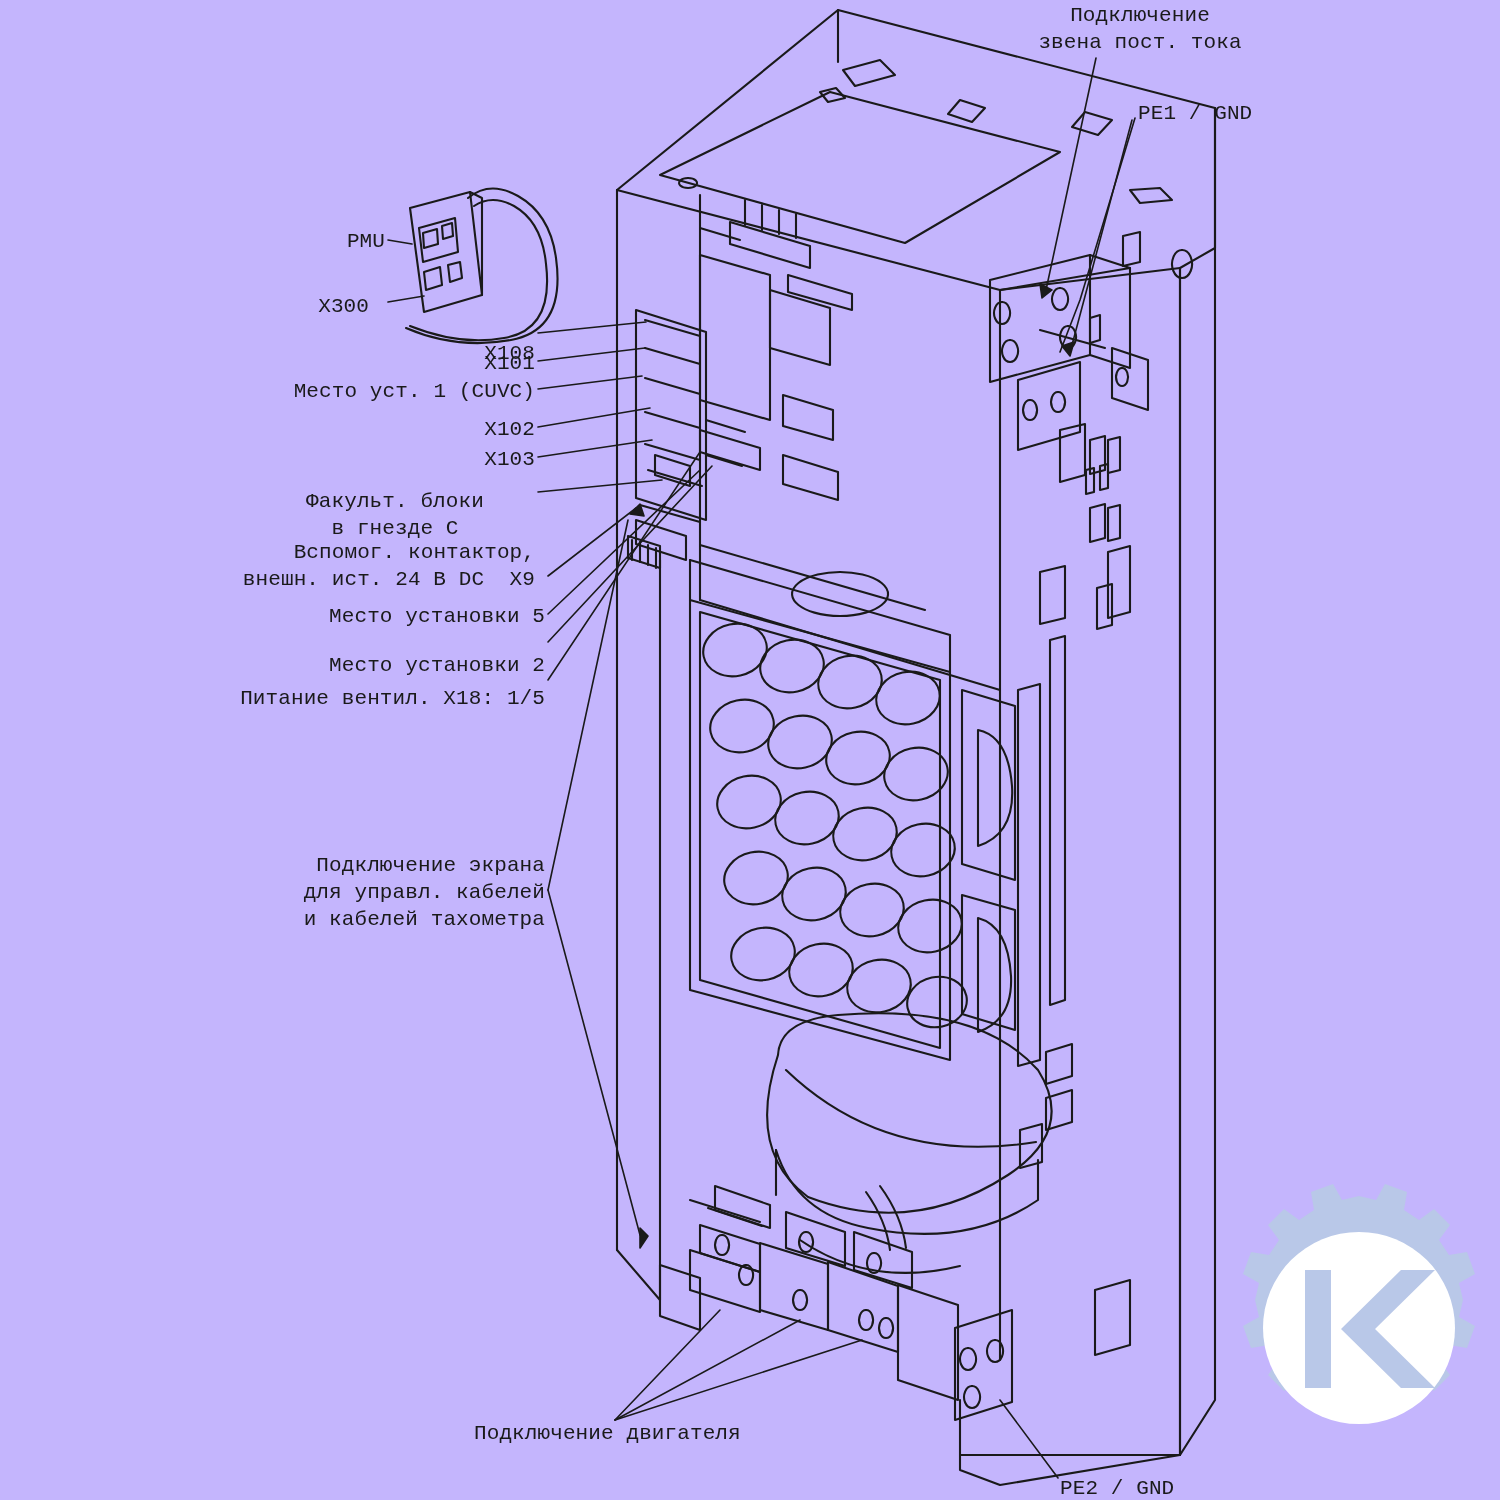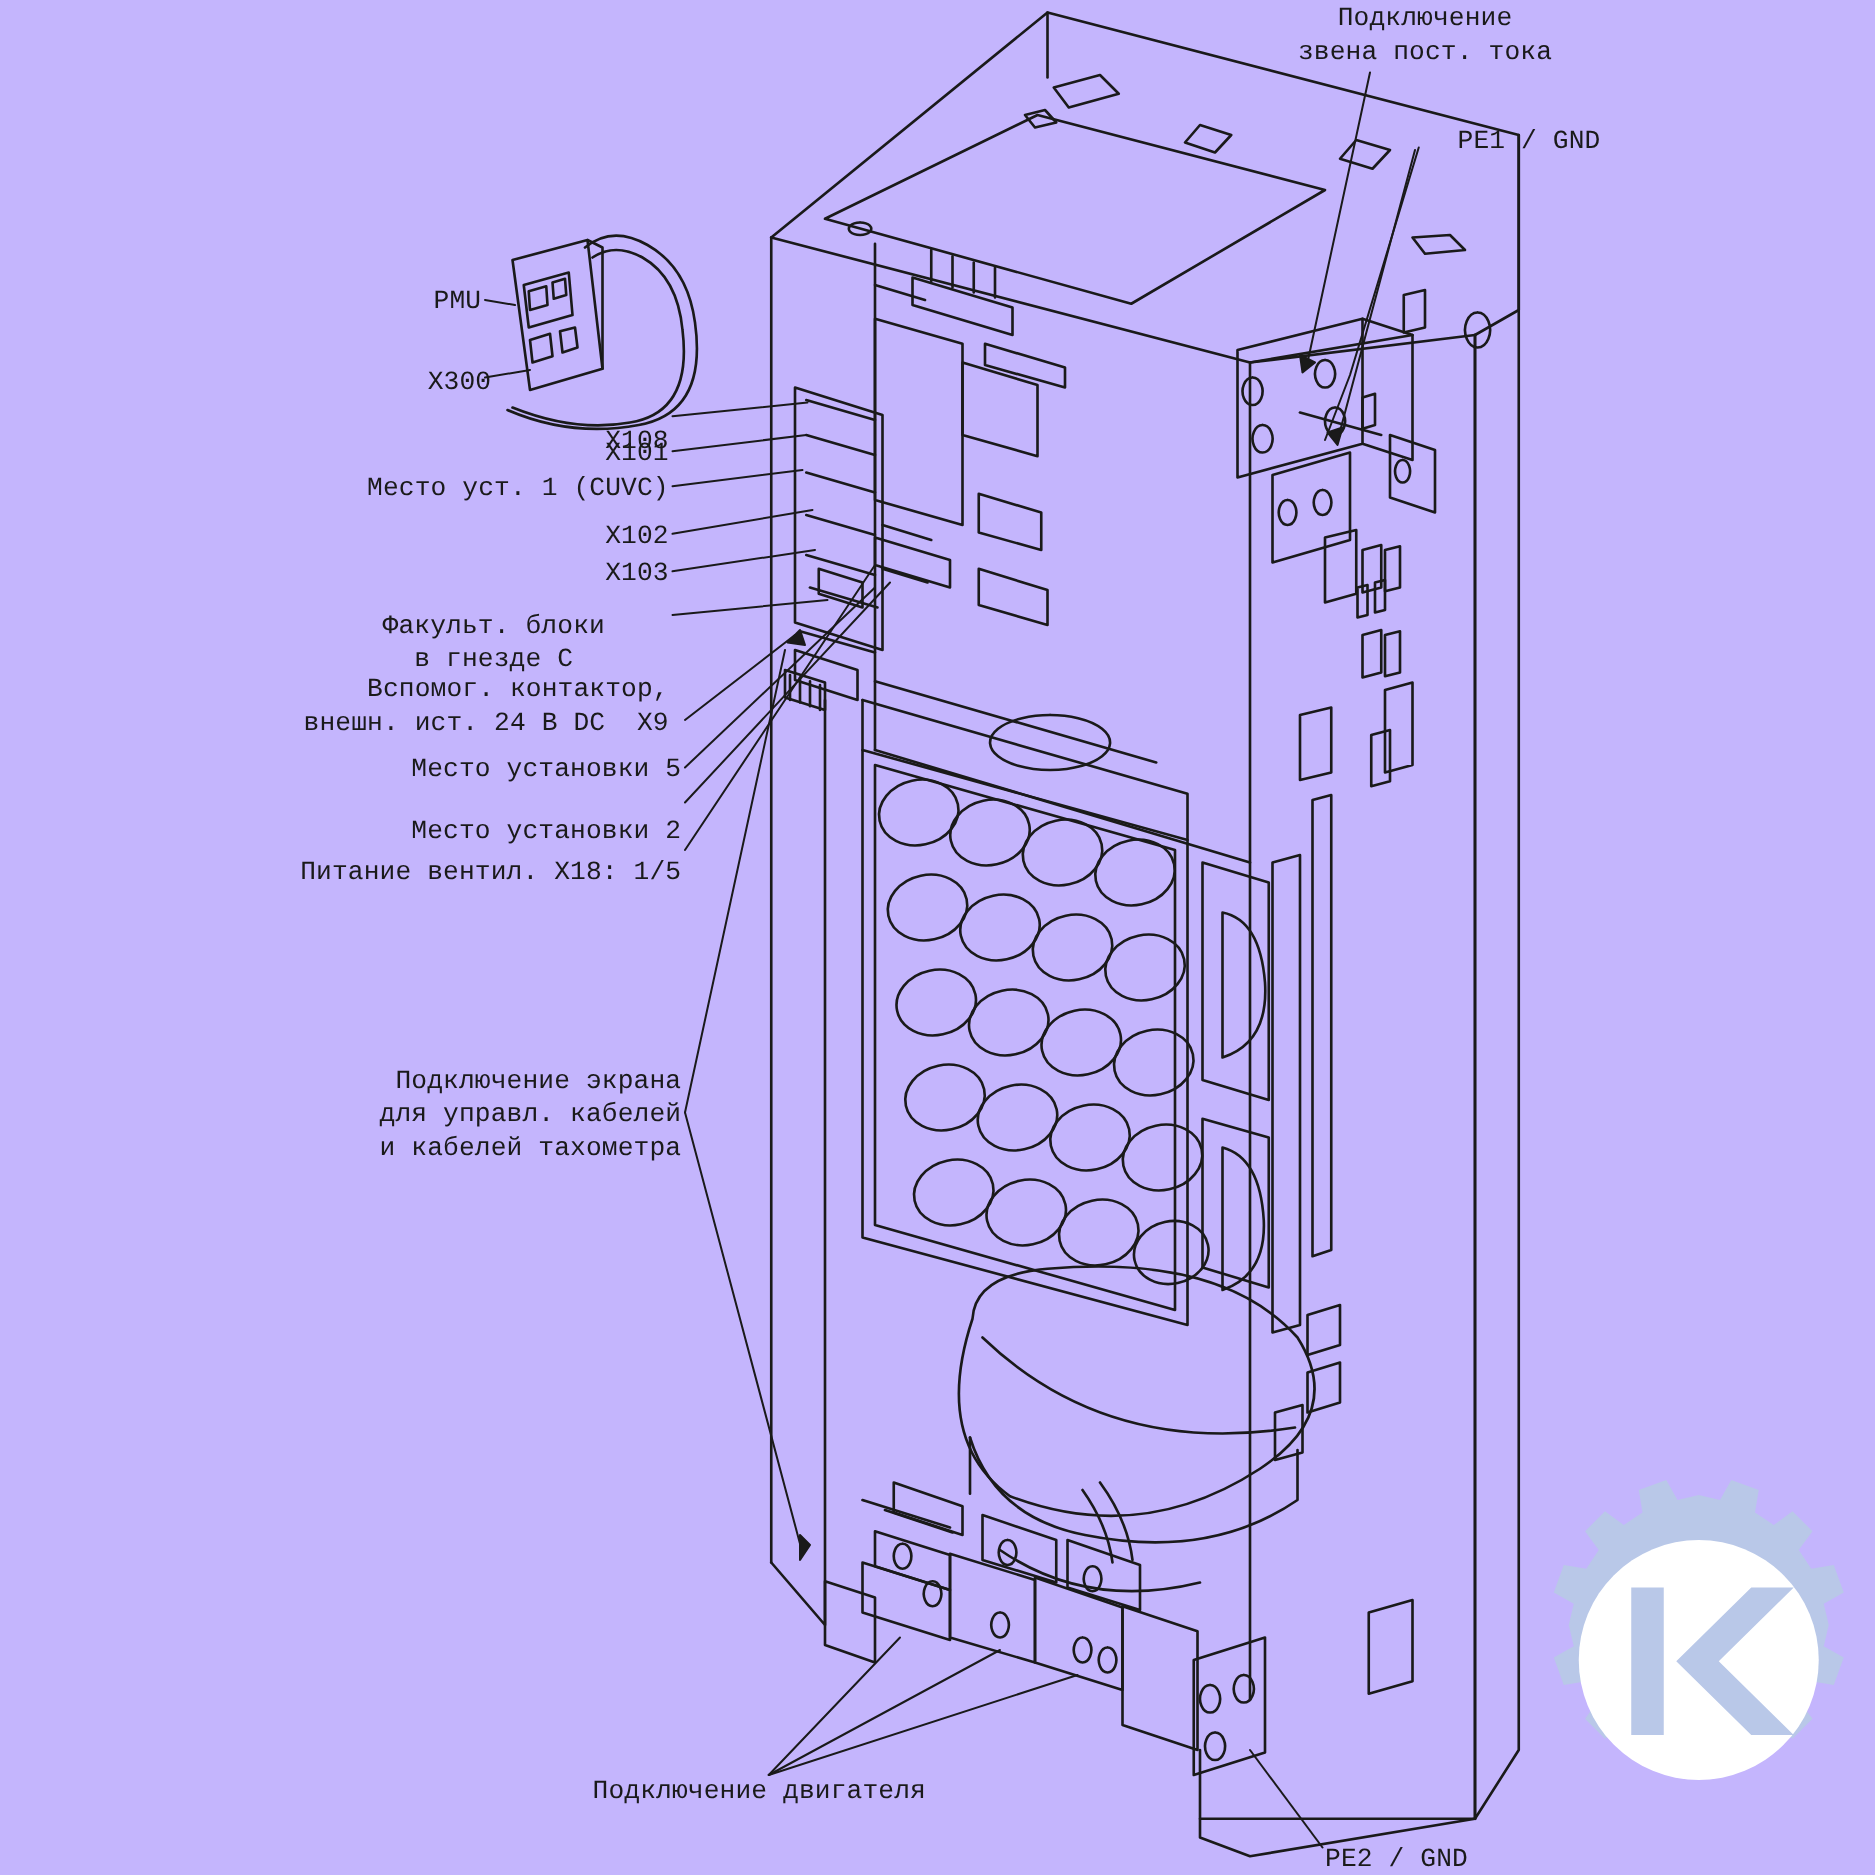--- a/index.html
+++ b/index.html
@@ -275,23 +275,23 @@
         <path d="M630 514 L640 504 L644 516 Z" fill="#1a1a1a"></path>
         <path d="M1040 284 L1052 290 L1042 298 Z" fill="#1a1a1a"></path>
         <path d="M1062 346 L1074 342 L1070 356 Z" fill="#1a1a1a"></path>
       </g>
 
     </g>
   </svg>
 
   <div class="lbl center" style="left:1020px; top:2px; width:240px;">Подключение
 звена пост. тока</div>
-  <div class="lbl left" style="left:1138px; top:100px; width:200px;margin-left:28px;">PE1 / GND</div>
+  <div class="lbl left" style="left:1138px; top:100px; width:200px;">PE1 / GND</div>
   <div class="lbl right" style="left:240px; top:228px; width:145px;">PMU</div>
-  <div class="lbl right" style="left:248px; top:293px; width:145px;">X300</div>
+  <div class="lbl right" style="left:224px; top:293px; width:145px;">X300</div>
   <div class="lbl right" style="left:340px; top:340px; width:195px;">X108</div>
   <div class="lbl right" style="left:340px; top:350px; width:195px;">X101</div>
   <div class="lbl right" style="left:230px; top:378px; width:305px;">Место уст. 1 (CUVC)</div>
   <div class="lbl right" style="left:340px; top:416px; width:195px;">X102</div>
   <div class="lbl right" style="left:340px; top:446px; width:195px;">X103</div>
   <div class="lbl right" style="left:250px; top:488px; width:290px;text-align:center;">Факульт. блоки
 в гнезде С</div>
   <div class="lbl right" style="left:190px; top:539px; width:345px;">Вспомог. контактор,
 внешн. ист. 24 В DC  X9</div>
   <div class="lbl right" style="left:250px; top:603px; width:295px;">Место установки 5</div>

